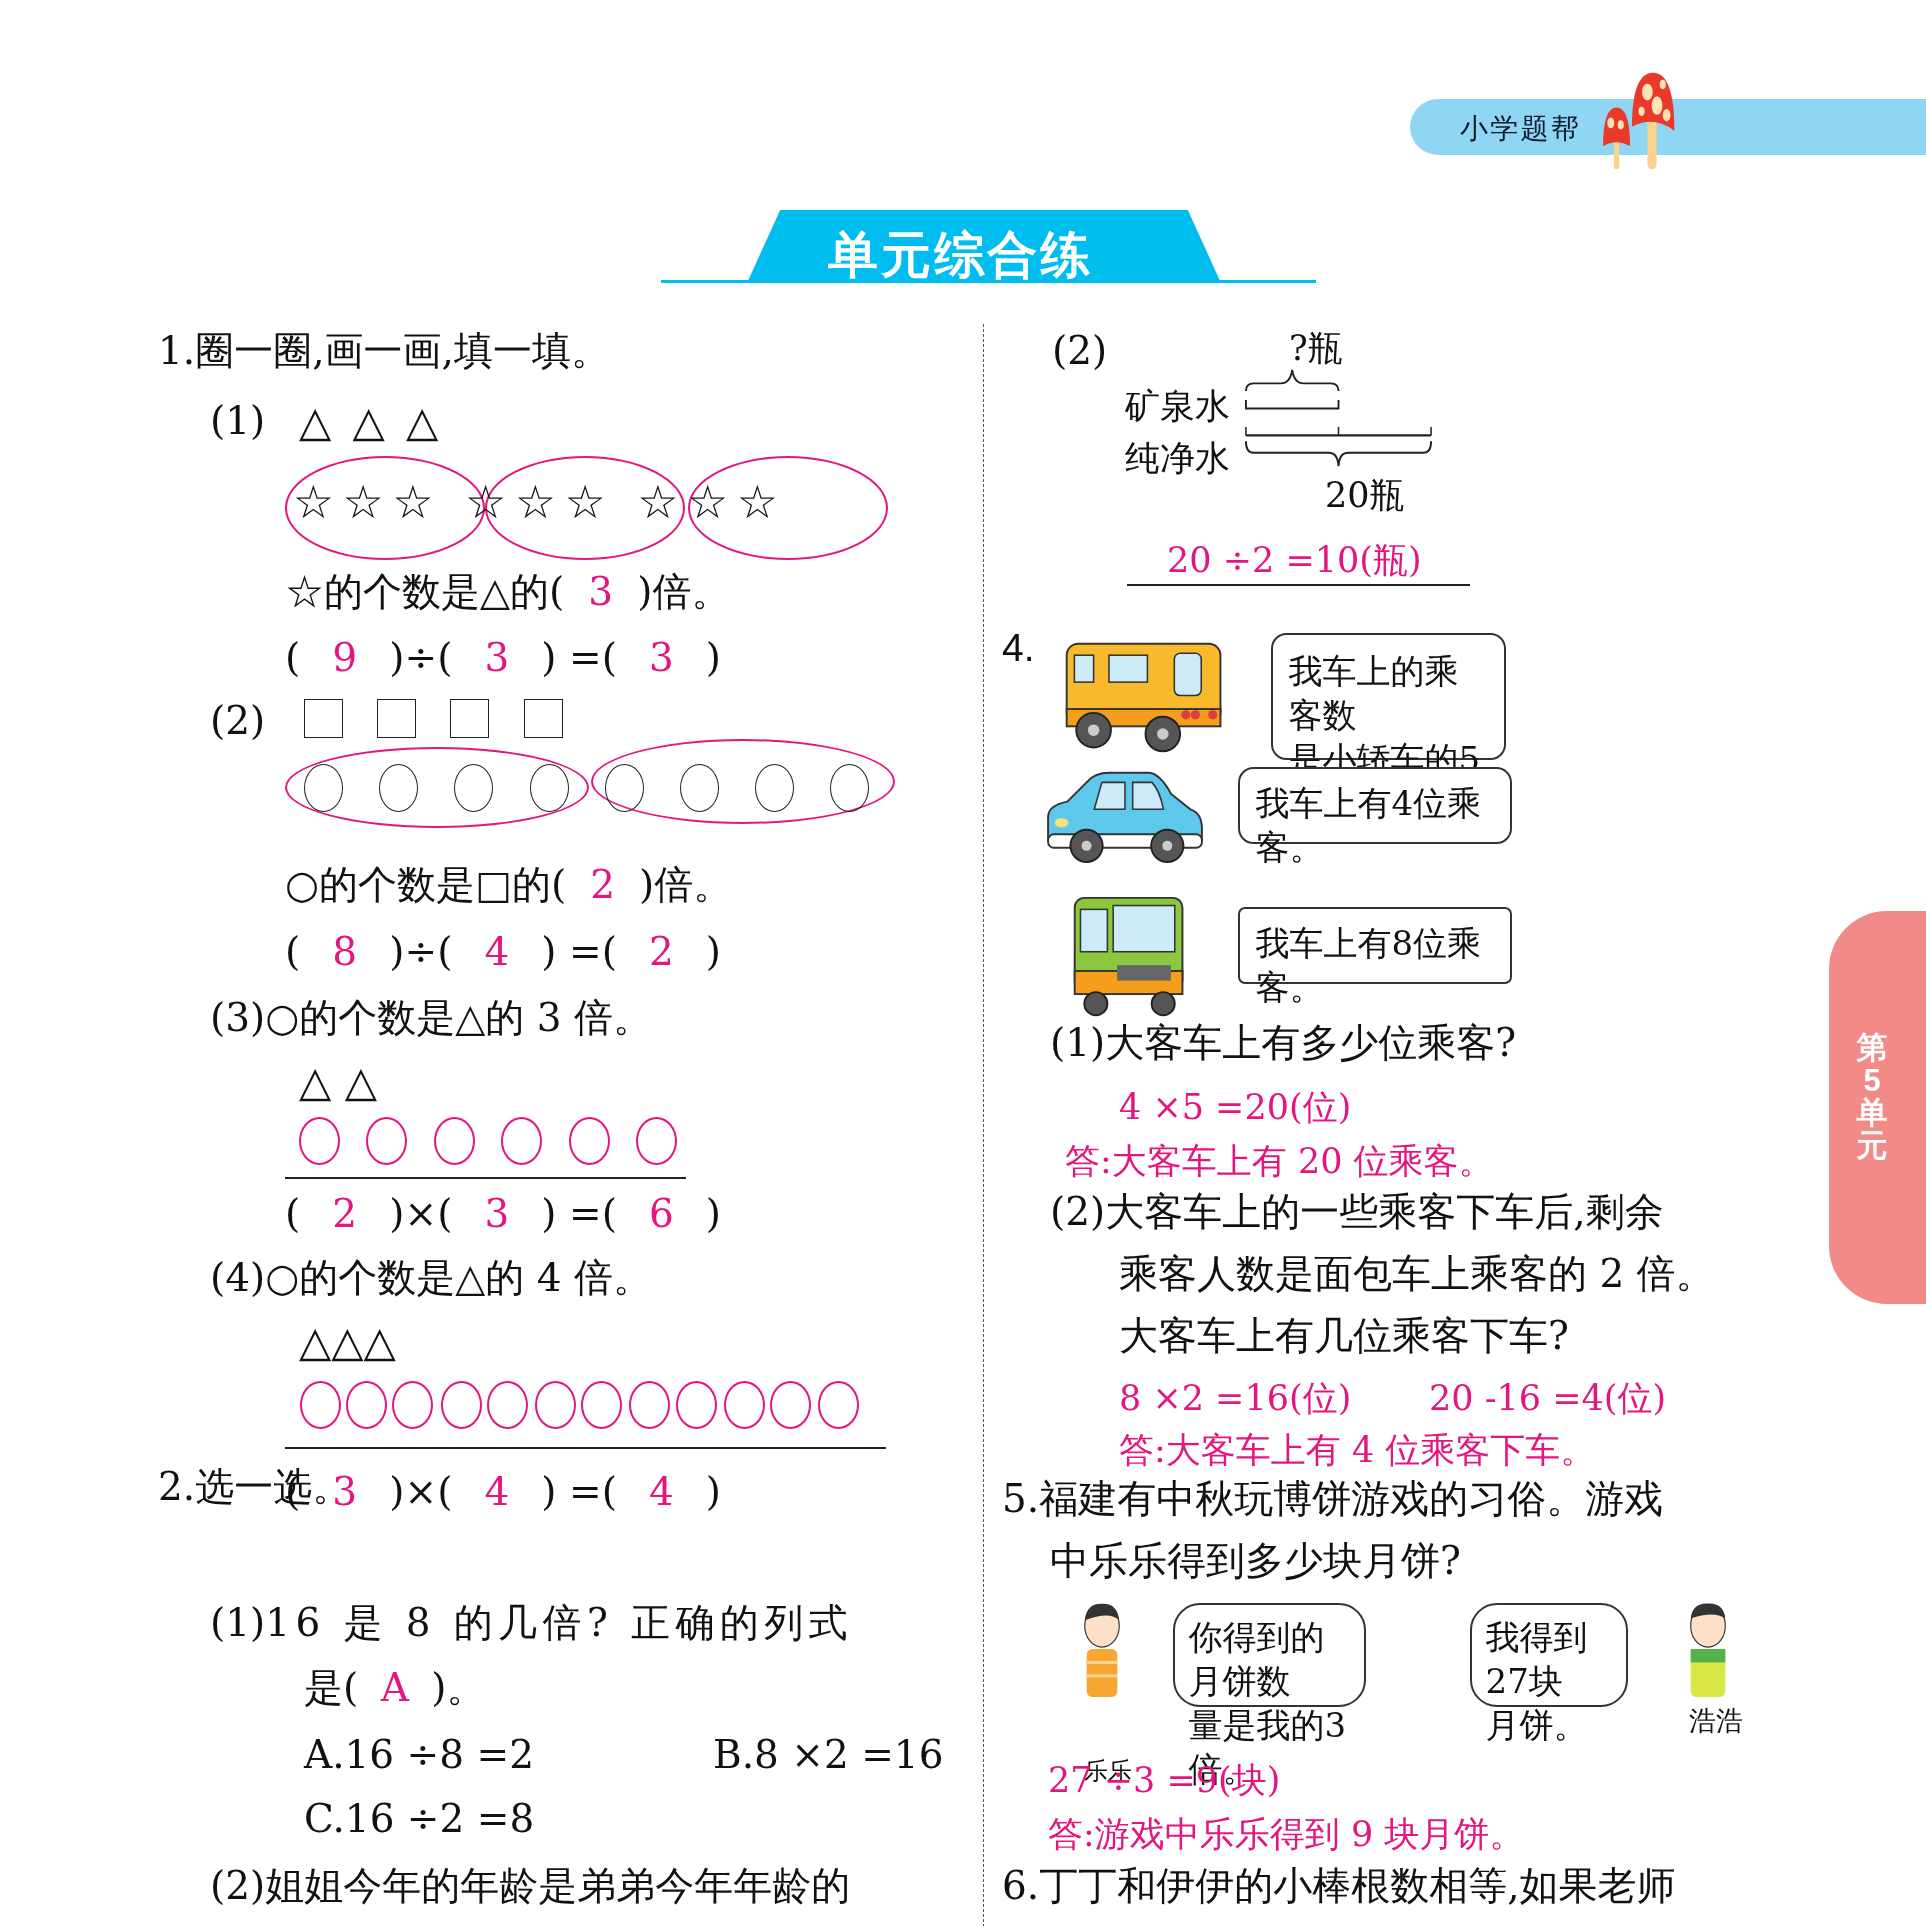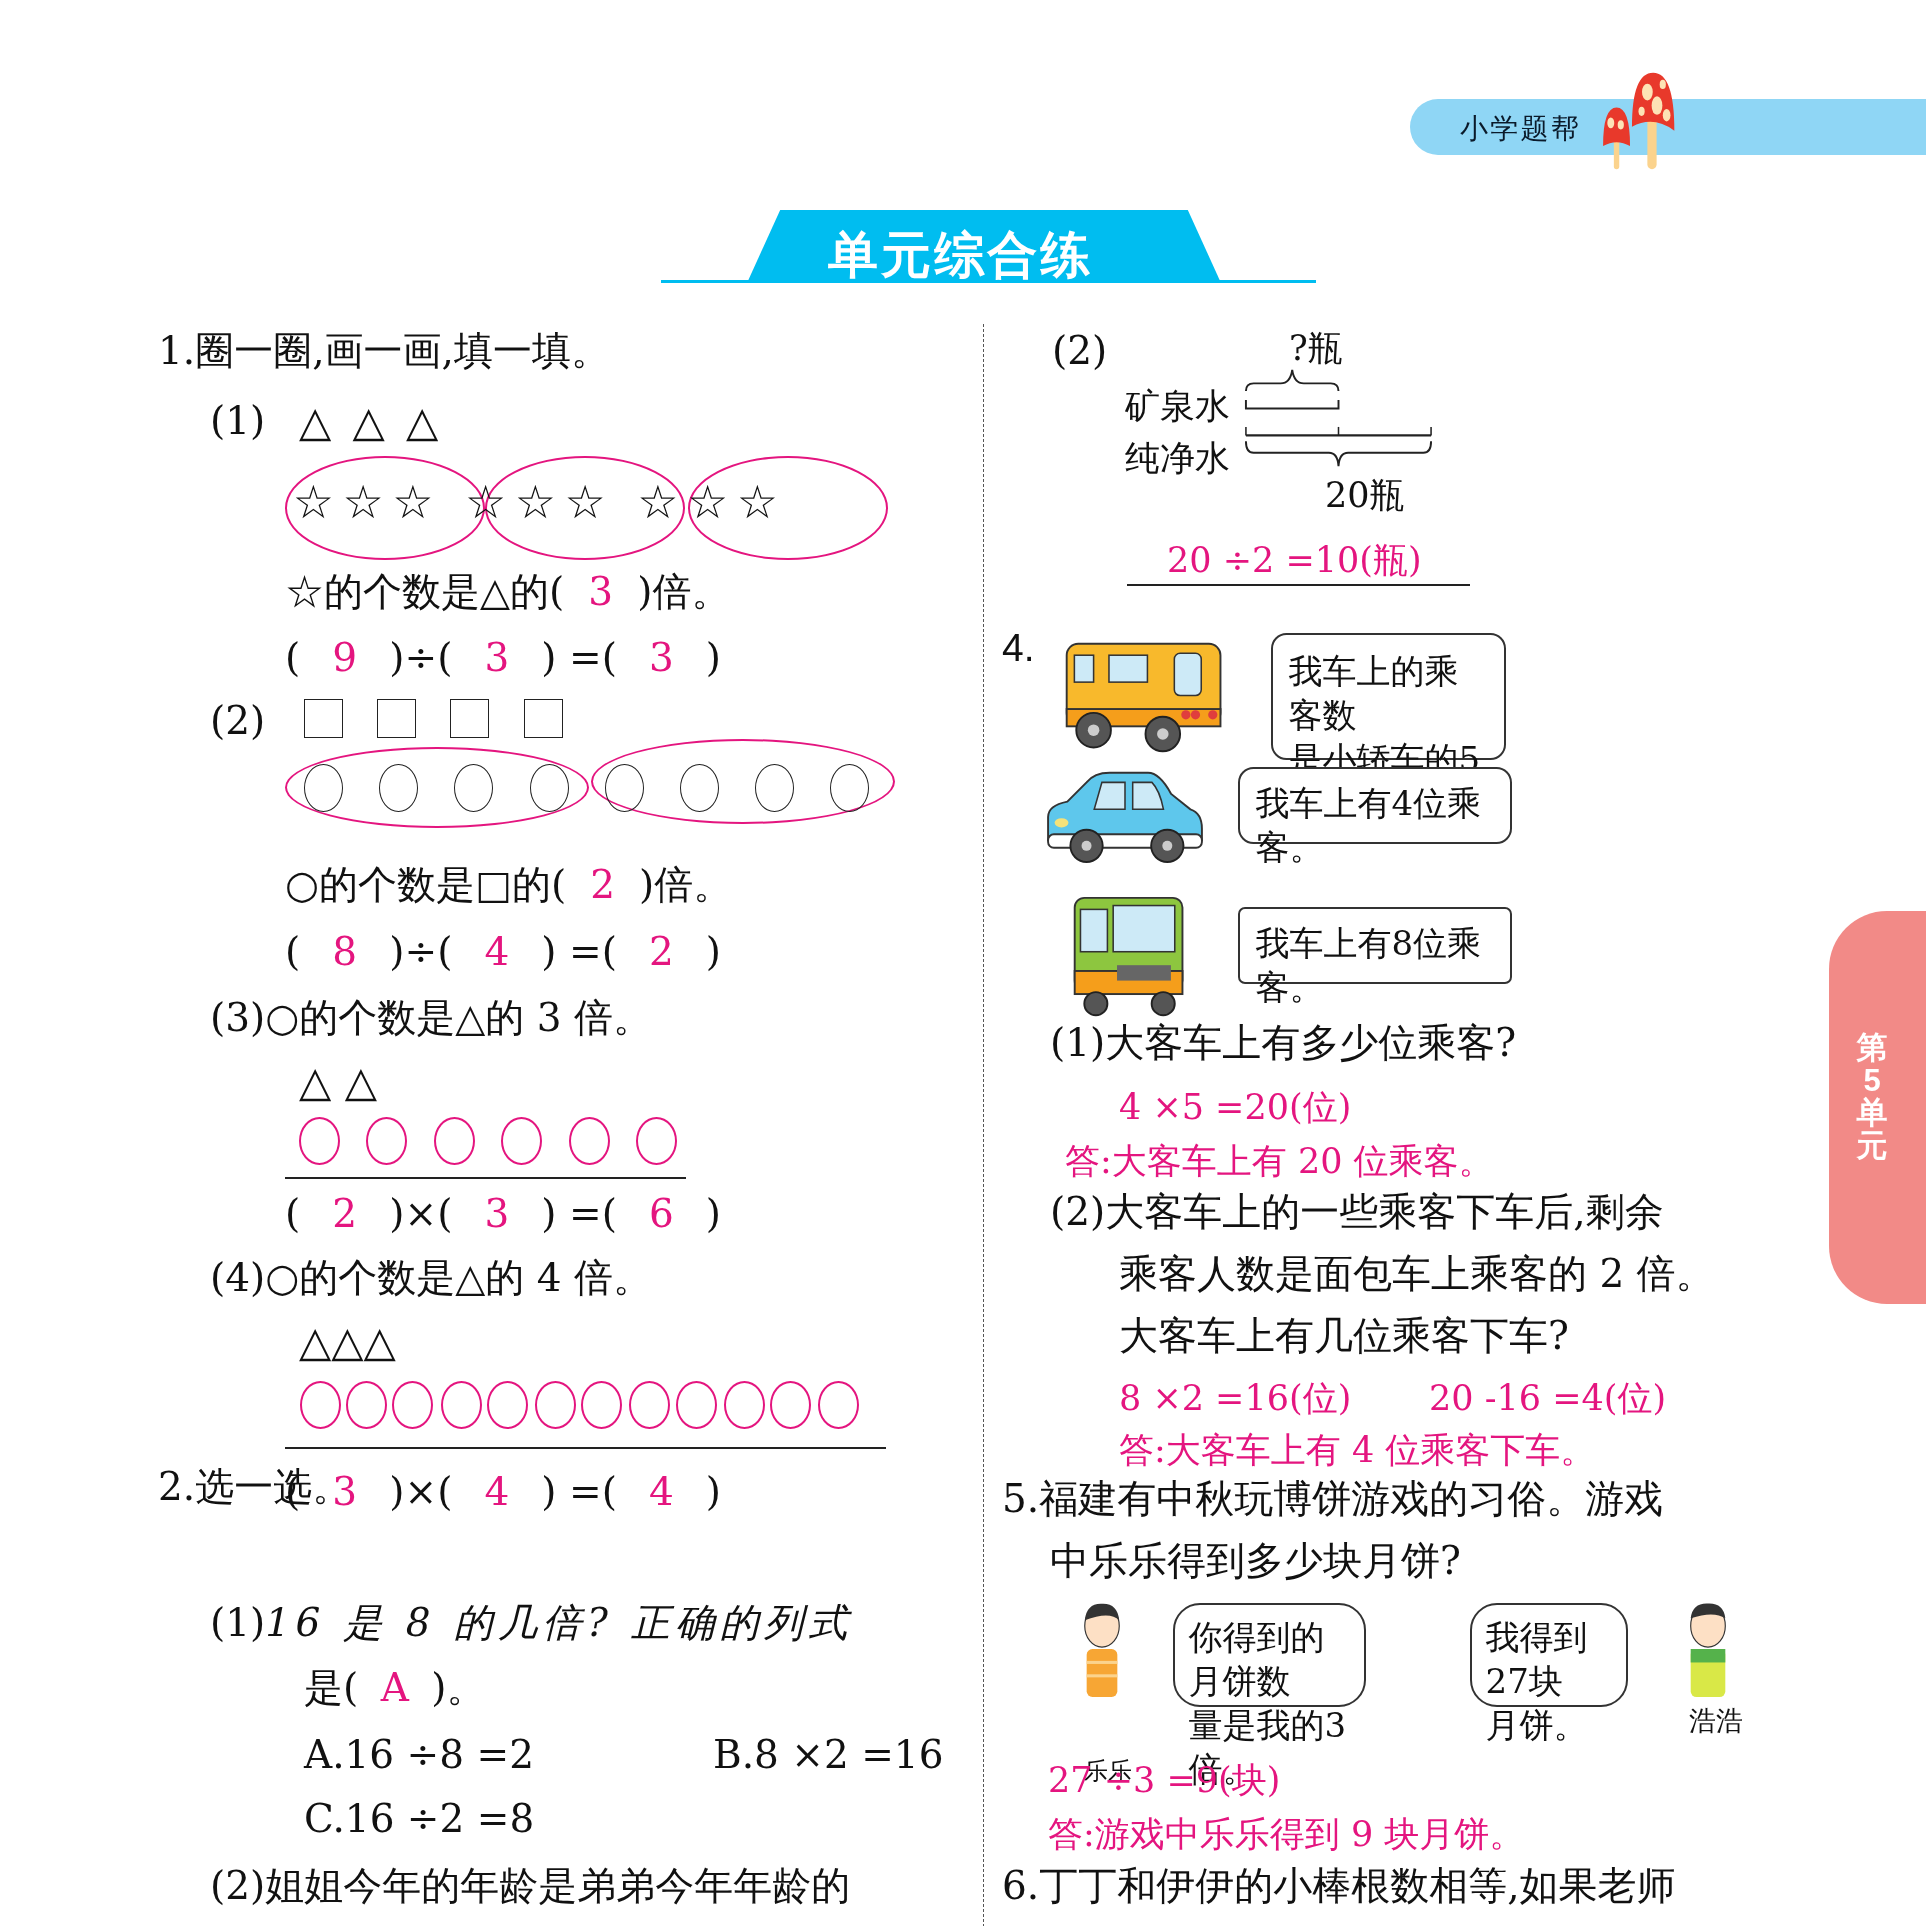--- a/index.html
+++ b/index.html
@@ -126,21 +126,21 @@
   <div class="abs" style="left:470px;width:37px;height:44px;border:2.3px solid #e4157f;border-radius:50%;"></div>
   <div class="abs" style="left:518px;width:37px;height:44px;border:2.3px solid #e4157f;border-radius:50%;"></div>
 </div>
 <div class="hr" style="left:285px;top:1447px;width:601px;"></div>
 <div class="abs t" style="left:285px;top:1472px;">
   (<span class="blank pink" style="width:89px;">3</span>)<span>×</span>(<span class="blank pink" style="width:89px;">4</span>) =(<span class="blank pink" style="width:89px;">4</span>)
 </div>
 
 <div class="abs t" style="left:158px;top:1467px;">2.选一选。</div>
 <div class="abs t" style="left:210px;top:1603px;">
-  <span>(1)</span><span style="letter-spacing:5.4px;font-style:italic;">16 是 8 的几倍? 正确的列式</span>
+  <span>(1)</span><span style="letter-spacing:5.4px;">16 是 8 的几倍? 正确的列式</span>
 </div>
 <div class="abs t" style="left:304px;top:1668px;">
   <span>是(</span><span class="blank pink" style="width:73px;">A</span><span>)。</span>
 </div>
 <div class="abs t" style="left:304px;top:1735px;">A.16 ÷8 =2</div>
 <div class="abs t" style="left:713px;top:1735px;">B.8 ×2 =16</div>
 <div class="abs t" style="left:304px;top:1799px;">C.16 ÷2 =8</div>
 
 <div class="abs t" style="left:210px;top:1866px;">
   <span>(2)</span><span>姐姐今年的年龄是弟弟今年年龄的</span>

